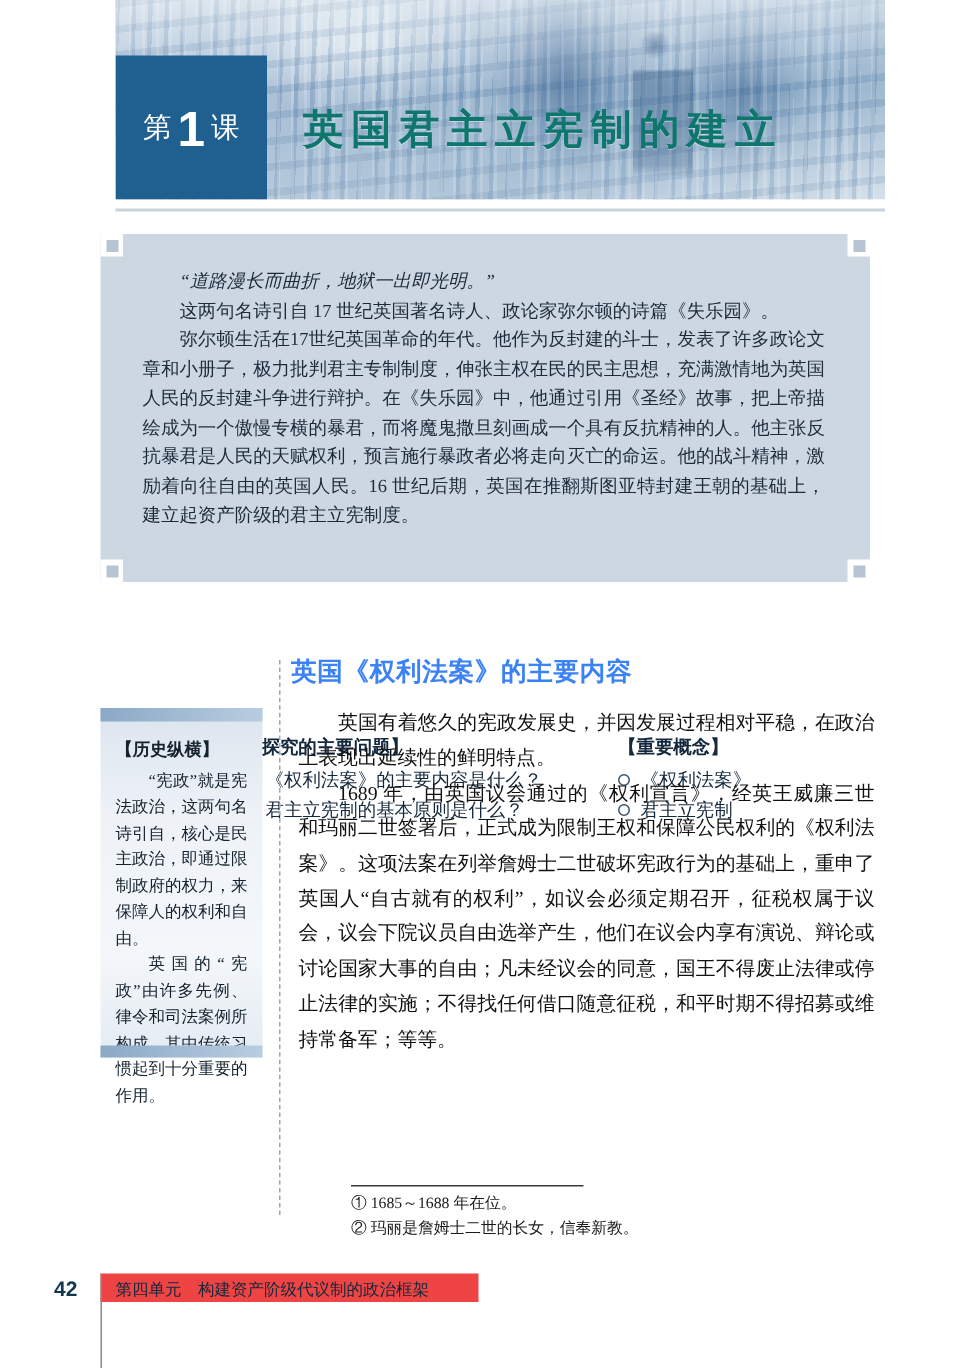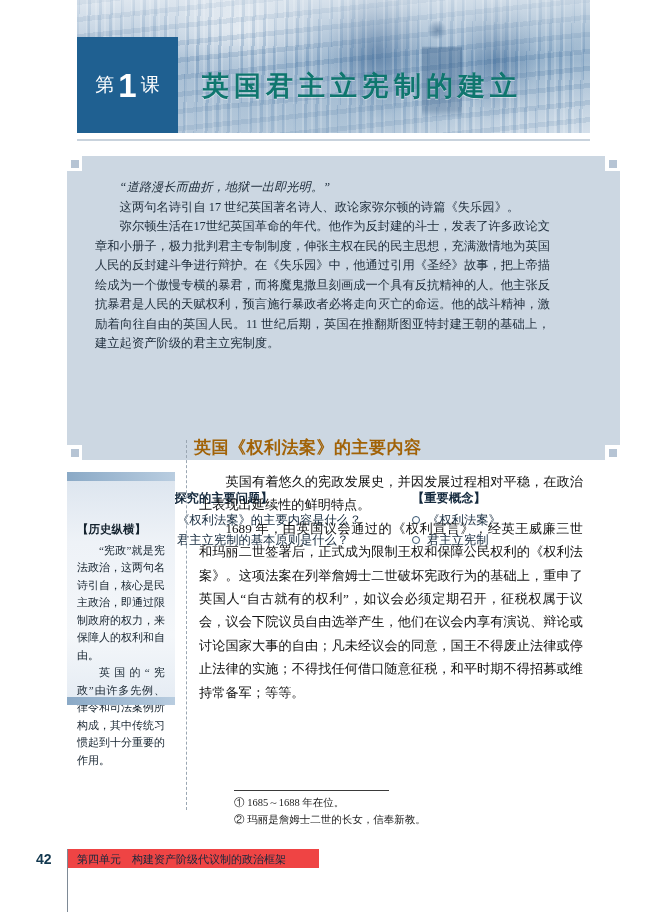--- a/index.html
+++ b/index.html
@@ -89,23 +89,22 @@
     height: 2px;
     background: #c9d3dd;
   }
 
   
   .intro {
     position: absolute;
     left: 67px;
     top: 156px;
     width: 513px;
-    height: 304px;
+    height: 232px;
     background: #ccd7e2;
-    padding-left: 40px;
   }
   .corner {
     position: absolute;
     width: 15px;
     height: 15px;
     background: #ffffff;
     display: flex;
     align-items: center;
     justify-content: center;
   }
@@ -158,21 +157,21 @@
   }
 
   
   .sec-heading {
     position: absolute;
     left: 194px;
     top: 436px;
     font-family: "Liberation Sans", sans-serif;
     font-size: 17px;
     font-weight: bold;
-    color: #a16207;
+    color: #3b82f6;
     letter-spacing: .5px;
   }
 
   
   .divider {
     position: absolute;
     left: 186px;
     top: 440px;
     width: 0;
     height: 370px;
@@ -204,21 +203,20 @@
   }
   .sidebar-inner {
     position: absolute;
     left: 10px;
     top: 20px;
     width: 88px;
     font-size: 11px;
     line-height: 17.5px;
     color: #14222e;
     text-align: justify;
-    margin-top: 29px;
   }
   .sidebar-title {
     font-weight: bold;
     font-size: 11.5px;
     margin-bottom: 3px;
   }
   .sidebar-inner p { margin: 0; text-indent: 2em; }
 
   
   .main-text {
@@ -313,21 +311,21 @@
   <div class="corner bl">
       <i></i>
     </div>
   <div class="corner br">
       <i></i>
     </div>
 
   <div class="intro-body">
     <p class="intro-quote ind">“道路漫长而曲折，地狱一出即光明。”</p>
     <p class="ind">这两句名诗引自 17 世纪英国著名诗人、政论家弥尔顿的诗篇《失乐园》。</p>
-    <p class="ind">弥尔顿生活在17世纪英国革命的年代。他作为反封建的斗士，发表了许多政论文章和小册子，极力批判君主专制制度，伸张主权在民的民主思想，充满激情地为英国人民的反封建斗争进行辩护。在《失乐园》中，他通过引用《圣经》故事，把上帝描绘成为一个傲慢专横的暴君，而将魔鬼撒旦刻画成一个具有反抗精神的人。他主张反抗暴君是人民的天赋权利，预言施行暴政者必将走向灭亡的命运。他的战斗精神，激励着向往自由的英国人民。11 世纪后期，英国在推翻斯图亚特封建王朝的基础上，建立起资产阶级的君主立宪制度。</p>
+    <p class="ind">弥尔顿生活在17世纪英国革命的年代。他作为反封建的斗士，发表了许多政论文章和小册子，极力批判君主专制制度，伸张主权在民的民主思想，充满激情地为英国人民的反封建斗争进行辩护。在《失乐园》中，他通过引用《圣经》故事，把上帝描绘成为一个傲慢专横的暴君，而将魔鬼撒旦刻画成一个具有反抗精神的人。他主张反抗暴君是人民的天赋权利，预言施行暴政者必将走向灭亡的命运。他的战斗精神，激励着向往自由的英国人民。16 世纪后期，英国在推翻斯图亚特封建王朝的基础上，建立起资产阶级的君主立宪制度。</p>
   </div>
 
   <div class="qbox left">
     <div class="qh">【探究的主要问题】</div>
     <ul>
       <li>《权利法案》的主要内容是什么？</li>
       <li>君主立宪制的基本原则是什么？</li>
     </ul>
   </div>
 

